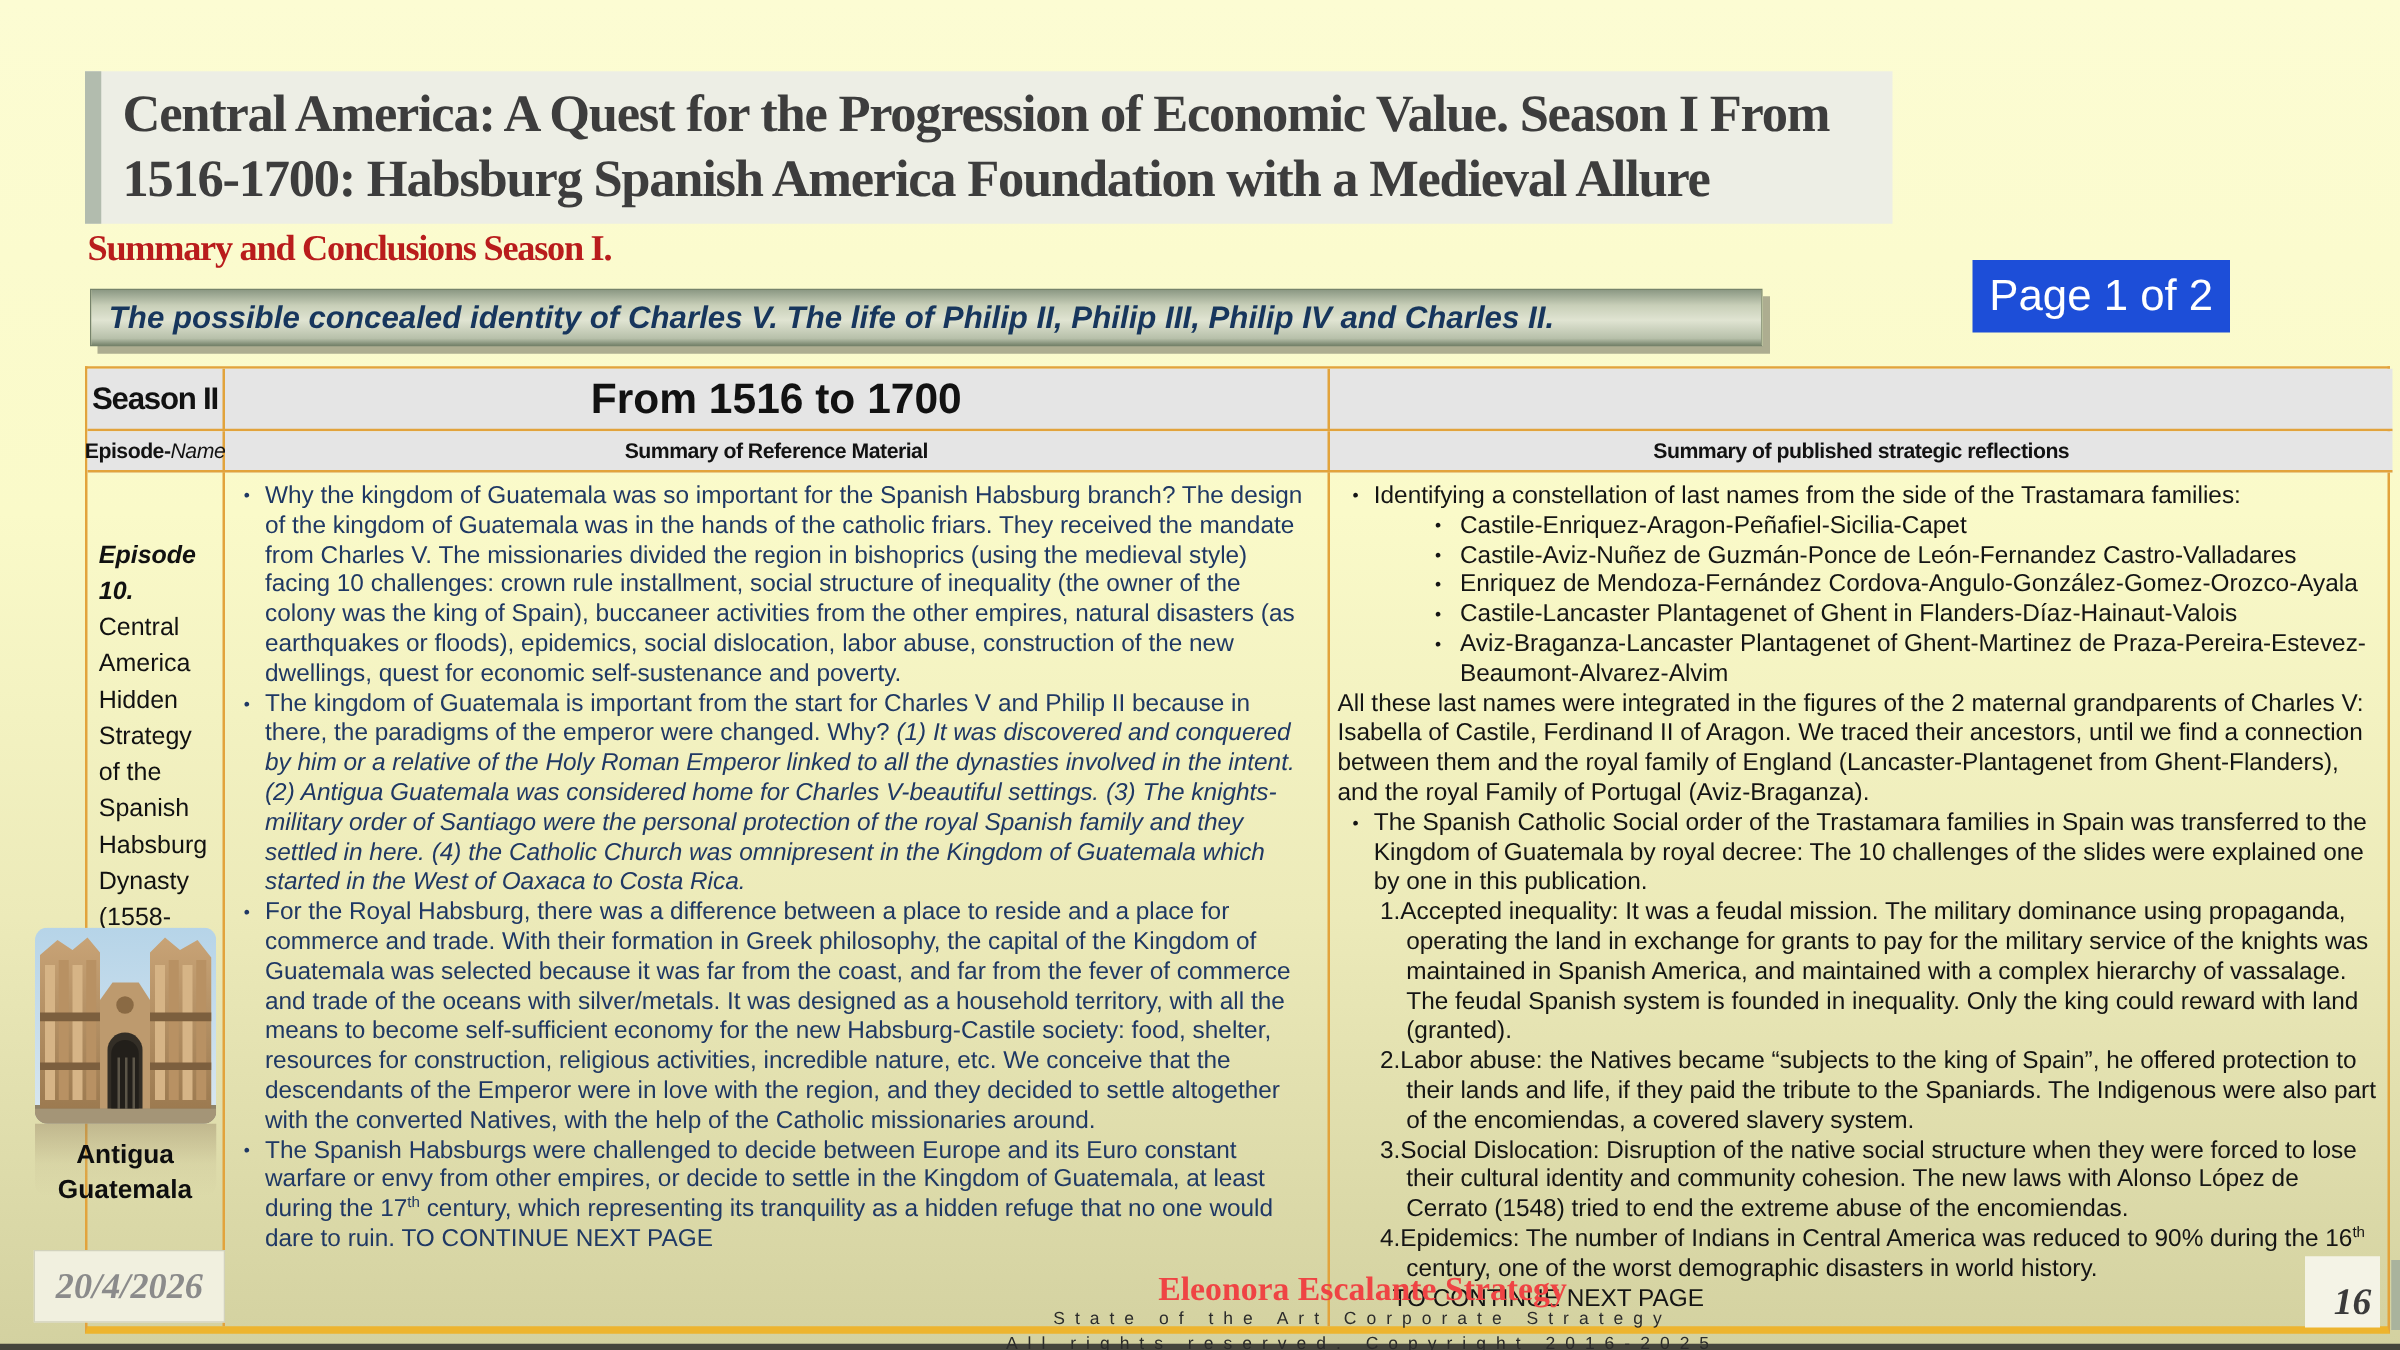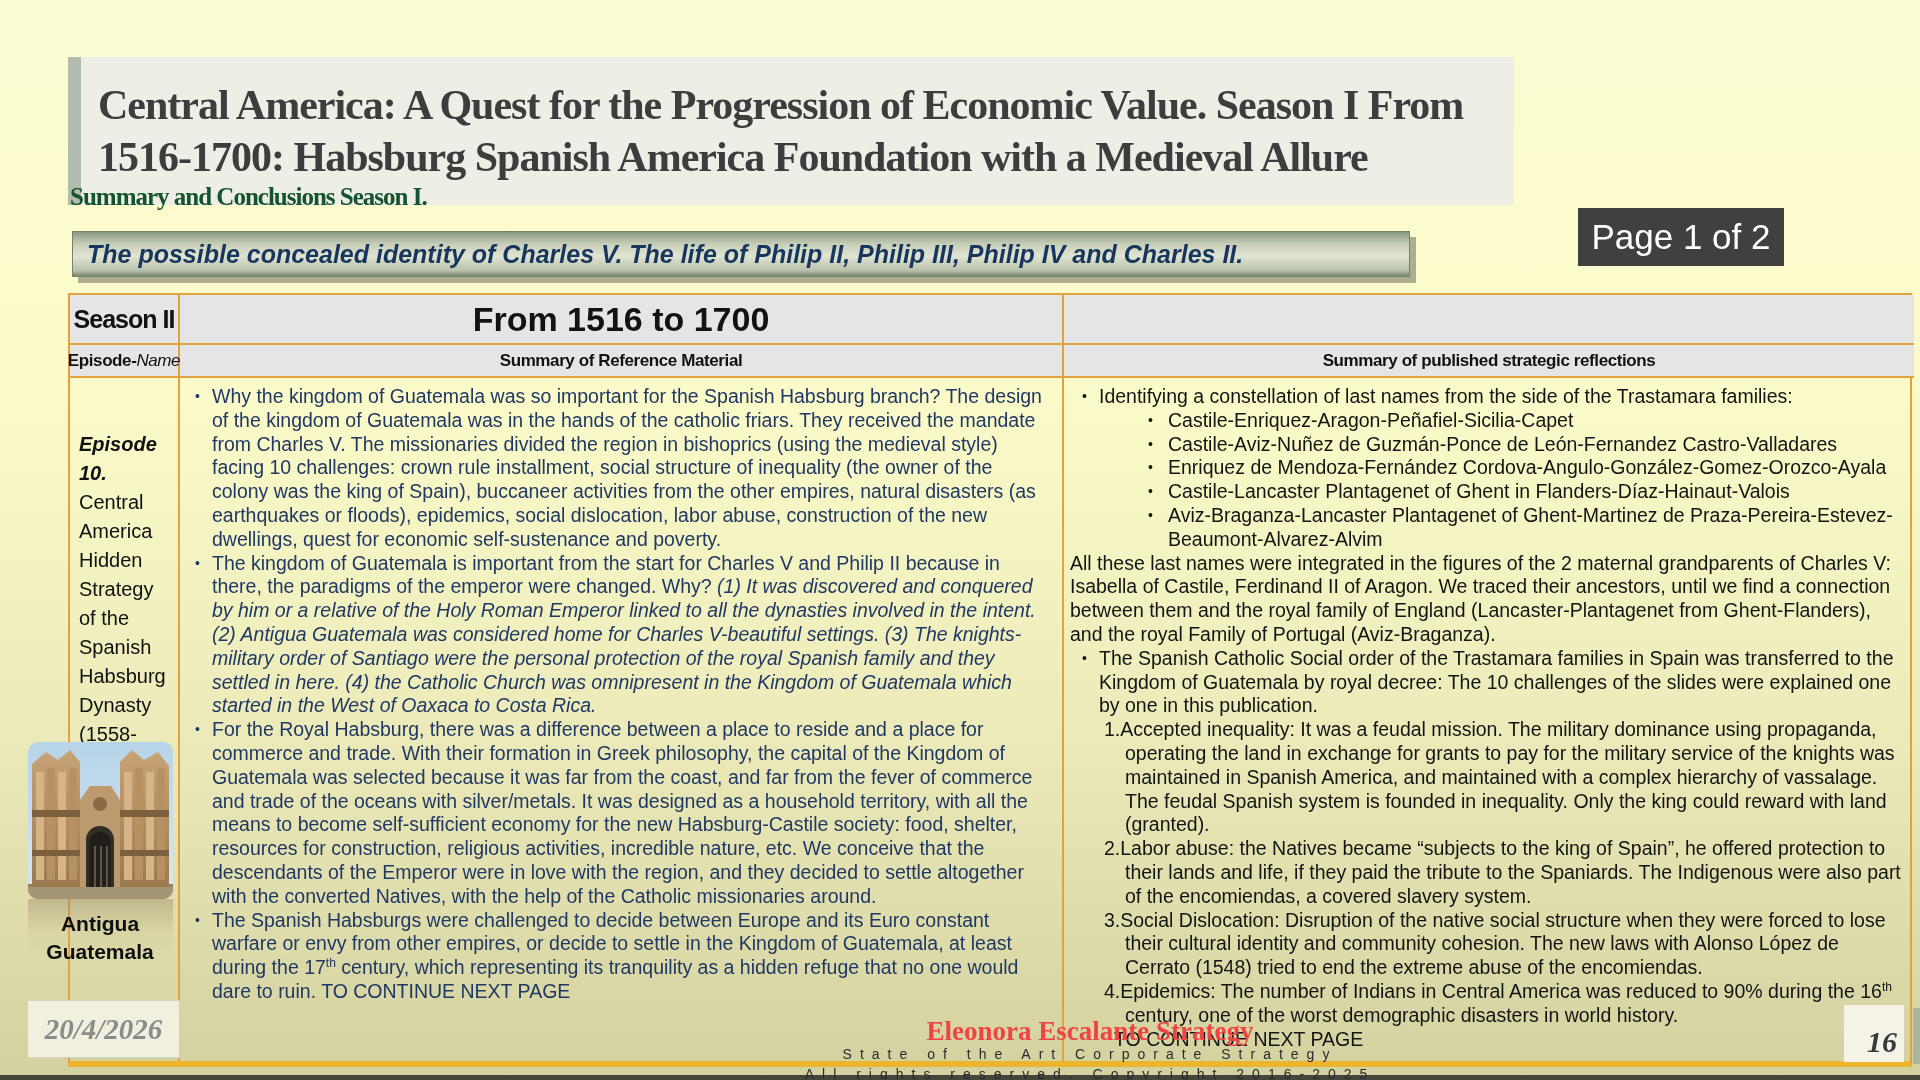--- a/index.html
+++ b/index.html
@@ -4,36 +4,36 @@
 <style>
   * { margin:0; padding:0; box-sizing:border-box; }
   html,body { width:1920px; height:1080px; overflow:hidden; }
   body {
     font-family:"Liberation Sans", sans-serif;
     position:relative;
     background:linear-gradient(180deg,#FCFCD3 0%,#FAFAC9 38%,#ECEAB9 68%,#D9D7A6 92%,#D3D1A0 100%);
   }
   
   .title-block{
-    position:absolute; left:68px; top:57px; width:1446px; height:148px;
+    position:absolute; left:68px; top:57px; width:1446px; height:122px;
     background:#EDEEE5; display:flex; align-items:center;
   }
   .title-accent{ position:absolute; left:0; top:0; width:13px; height:100%; background:#B2BCAE; }
   .title-text{
     margin-left:30px; font-family:"Liberation Serif", serif; font-weight:700;
     font-size:42px; line-height:52px; letter-spacing:-1px; color:#3D3D3D;
   }
   .subtitle{
     position:absolute; left:70px; top:183px;
     font-family:"Liberation Serif", serif; font-weight:700;
-    font-size:25px; letter-spacing:-1px; color:#14532d;
+    font-size:29px; letter-spacing:-1px; color:#b91c1c;
   }
   .page-badge{
     position:absolute; left:1578px; top:208px; width:206px; height:58px;
-    background:#404040; color:#FFF; display:flex; align-items:center; justify-content:center;
+    background:#1d4ed8; color:#FFF; display:flex; align-items:center; justify-content:center;
     font-size:35px; font-weight:400;
   }
   .highlight-bar{
     position:absolute; left:72px; top:231px; width:1338px; height:46px;
     background:linear-gradient(180deg,#8C9984 0%,#C8CFB8 28%,#E0E4D2 55%,#B7C0AA 88%,#79866E 100%);
     border:1px solid #76836B; box-shadow:6px 6px 0 rgba(110,110,95,.55);
     display:flex; align-items:center;
   }
   .highlight-text{
     padding-left:14px; font-style:italic; font-weight:700; font-size:25px; color:#17365D;

